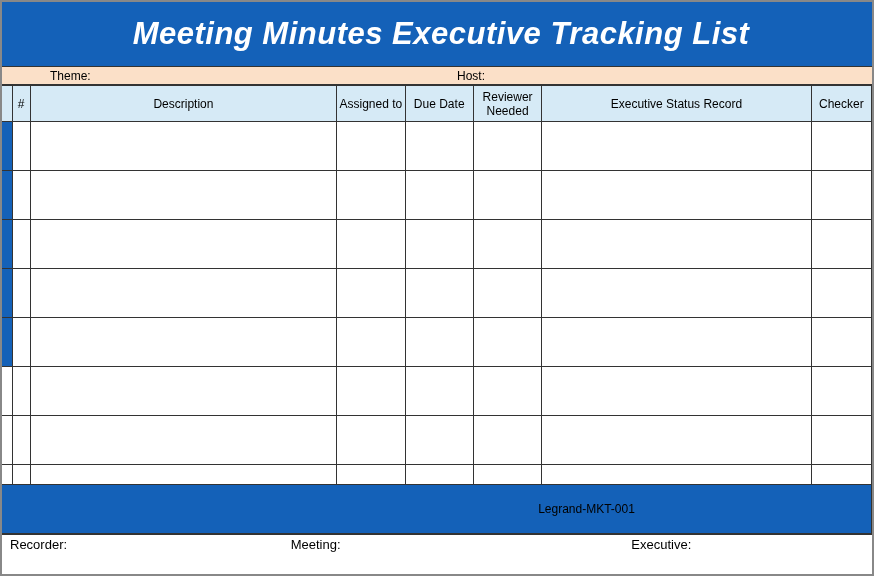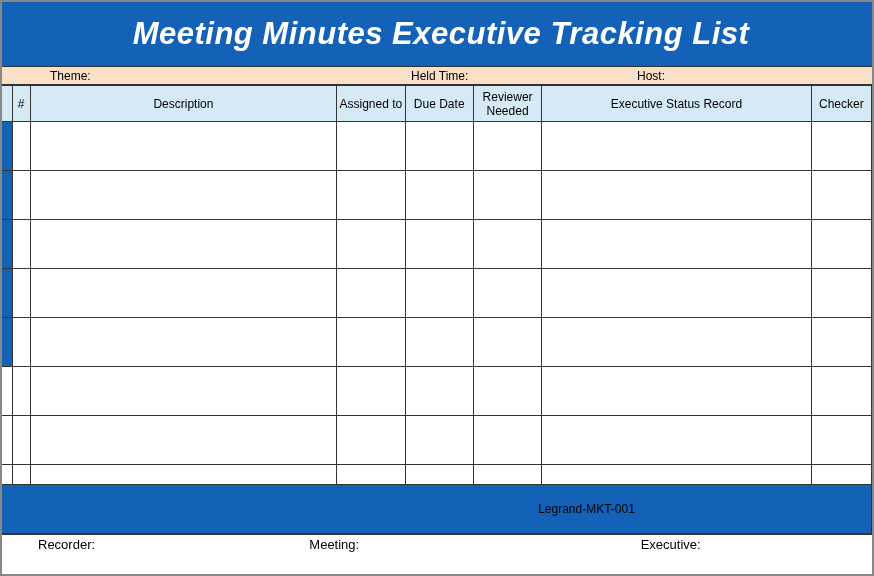--- a/index.html
+++ b/index.html
@@ -89,35 +89,34 @@
   }
   .sig-row {
     display: flex;
     font-size: 13px;
     height: 20px;
     align-items: center;
     border-top: 1px solid #333;
   }
   .sig-cell {
     flex: 1;
-    padding-left: 36px;
+    padding-left: 8px;
   }
   .sig-cell.mid { text-align: left; padding-left: 40px; }
   .sig-cell.right { text-align: left; padding-left: 100px; }
 </style>
 </head>
 <body>
 
 <div class="sheet">
 
   <div class="title-bar">Meeting Minutes Executive Tracking List</div>
 
   <div class="info-row">
     <div class="info-label theme-col">Theme:</div>
-    <div class="info-label held-col">Held Time:</div>
     <div class="info-label host-col">Host:</div>
   </div>
 
   <div class="table-wrap">
     <table class="main">
       <colgroup>
         <col class="c-blue">
           <col class="c-hash">
           <col class="c-desc">
           <col class="c-assn">

